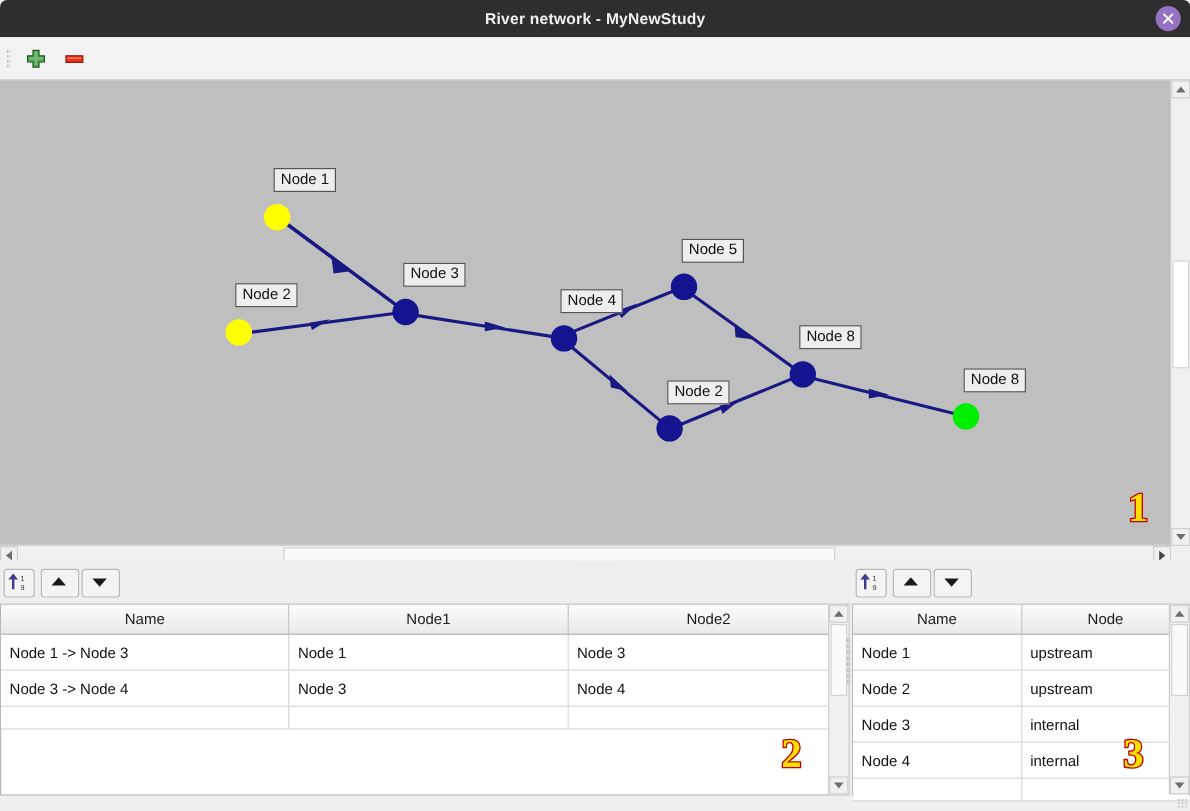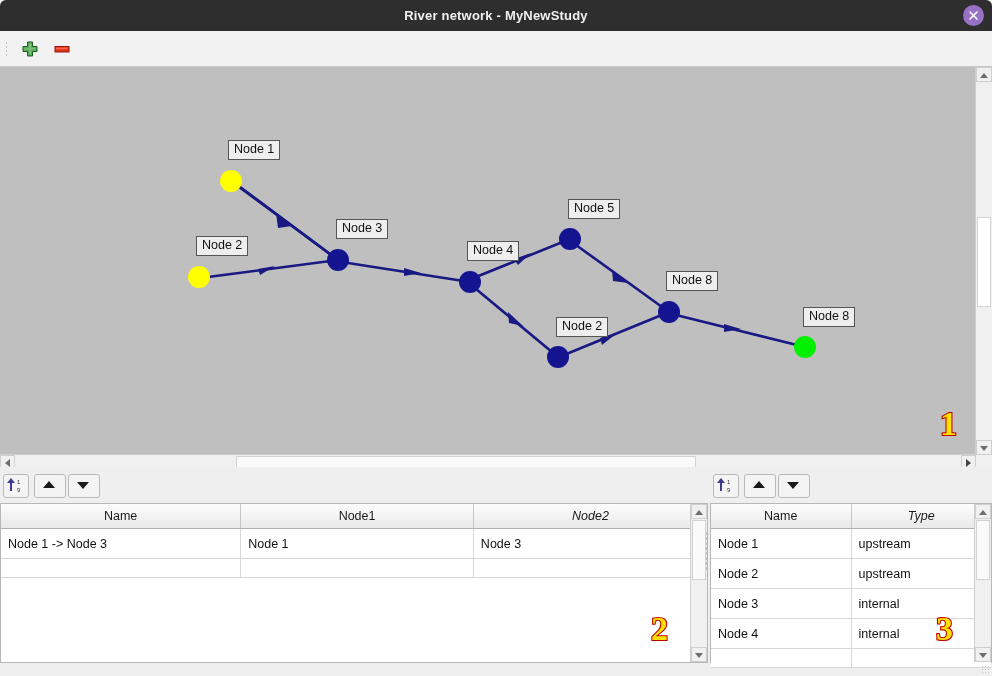--- a/index.html
+++ b/index.html
@@ -112,21 +112,21 @@
     position:absolute;left:0;width:100%;top:32px;
     border:1px solid #b7b7b7;background:#ffffff;box-sizing:border-box;
   }
   table{border-collapse:collapse;width:100%;table-layout:fixed;}
   thead th{
     background:linear-gradient(#fcfcfc,#e9e9e9);
     border-right:1px solid #c6c6c6;border-bottom:1px solid #b0b0b0;
     font-weight:normal;font-size:12.5px;color:#1a1a1a;height:22px;
     text-align:center;
   }
-  thead th:last-child{border-right:none;font-style:italic;}
+  thead th:last-child{border-right:none;}
   tbody td{
     border-right:1px solid #d8d8d8;border-bottom:1px solid #d8d8d8;
     font-size:12.5px;color:#111;height:29px;padding:0 4px 0 7px;
     background:#fff;overflow:hidden;white-space:nowrap;
   }
   tbody td:last-child{border-right:none;}
   tbody tr.empty td{height:18px;}
   .tbl-vsb{
     position:absolute;right:0;top:0;width:16px;bottom:0;background:#f0f0f0;
     border-left:1px solid #cfcfcf;
@@ -306,20 +306,25 @@
               <th>Name</th>
               <th>Node1</th>
               <th>Node2</th>
             </tr>
           </thead>
           <tbody>
             <tr>
               <td>Node 1 -&gt; Node 3</td>
               <td>Node 1</td>
               <td>Node 3</td>
+            </tr>
+            <tr>
+              <td>Node 3 -&gt; Node 4</td>
+              <td>Node 3</td>
+              <td>Node 4</td>
             </tr>
             <tr class="empty">
               <td></td>
               <td></td>
               <td></td>
             </tr>
           </tbody>
         </table>
         <div class="anno" style="left:650px;top:108px;">2</div>
         <div class="tbl-vsb">
@@ -362,21 +367,21 @@
 
       <div class="tbl" style="height:160px;">
         <table>
           <colgroup>
               <col style="width:132px">
               <col style="width:132px">
             </colgroup>
           <thead>
             <tr>
               <th>Name</th>
-              <th>Type</th>
+              <th>Node</th>
             </tr>
           </thead>
           <tbody>
             <tr>
               <td>Node 1</td>
               <td>upstream</td>
             </tr>
             <tr>
               <td>Node 2</td>
               <td>upstream</td>

